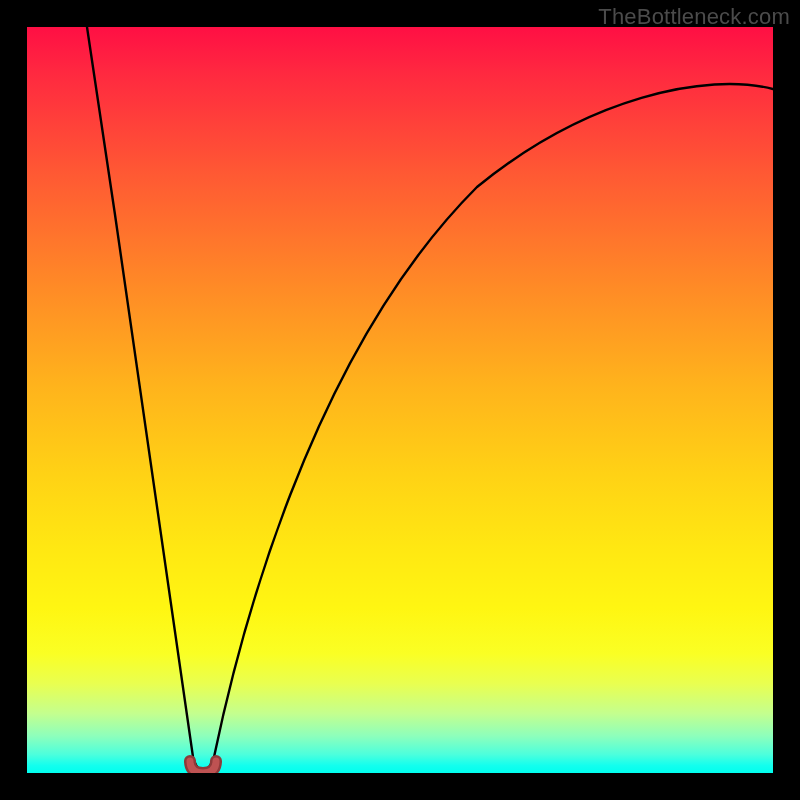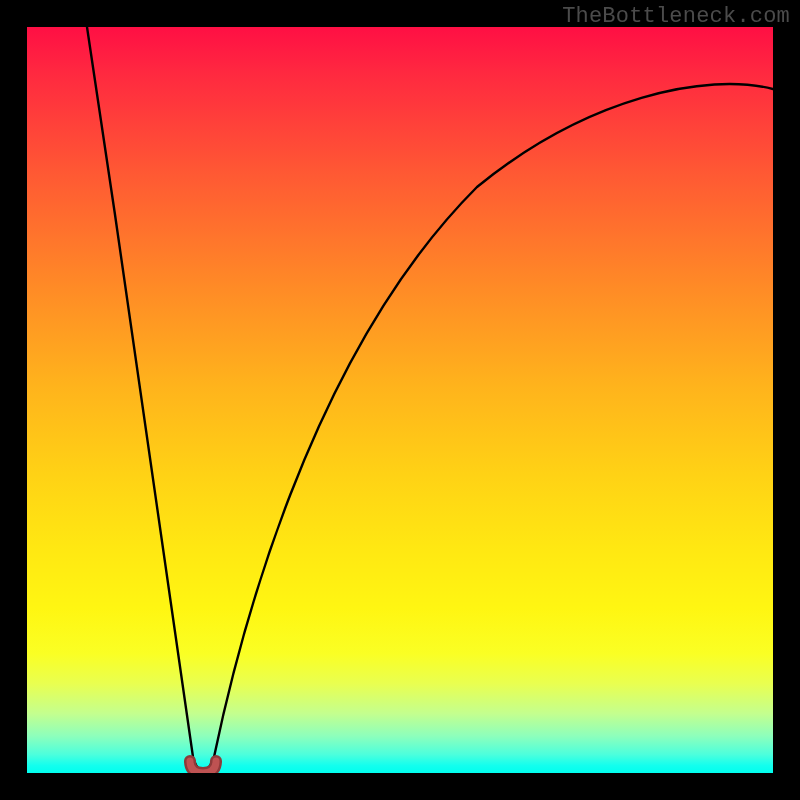--- a/index.html
+++ b/index.html
@@ -32,21 +32,21 @@
       #8effbb 95%,
       #4dffdc 97.5%,
       #13ffee 99%,
       #00ffef 100%
     );
   }
   .watermark {
     position: absolute;
     top: 4px;
     right: 10px;
-    font-family: Liberation Mono, monospace;
+    font-family: Liberation Sans, sans-serif;
     font-size: 22px;
     color: #4b4b4b;
     letter-spacing: 0.2px;
   }
   svg.curve {
     position: absolute;
     left: 0;
     top: 0;
     width: 746px;
     height: 746px;

